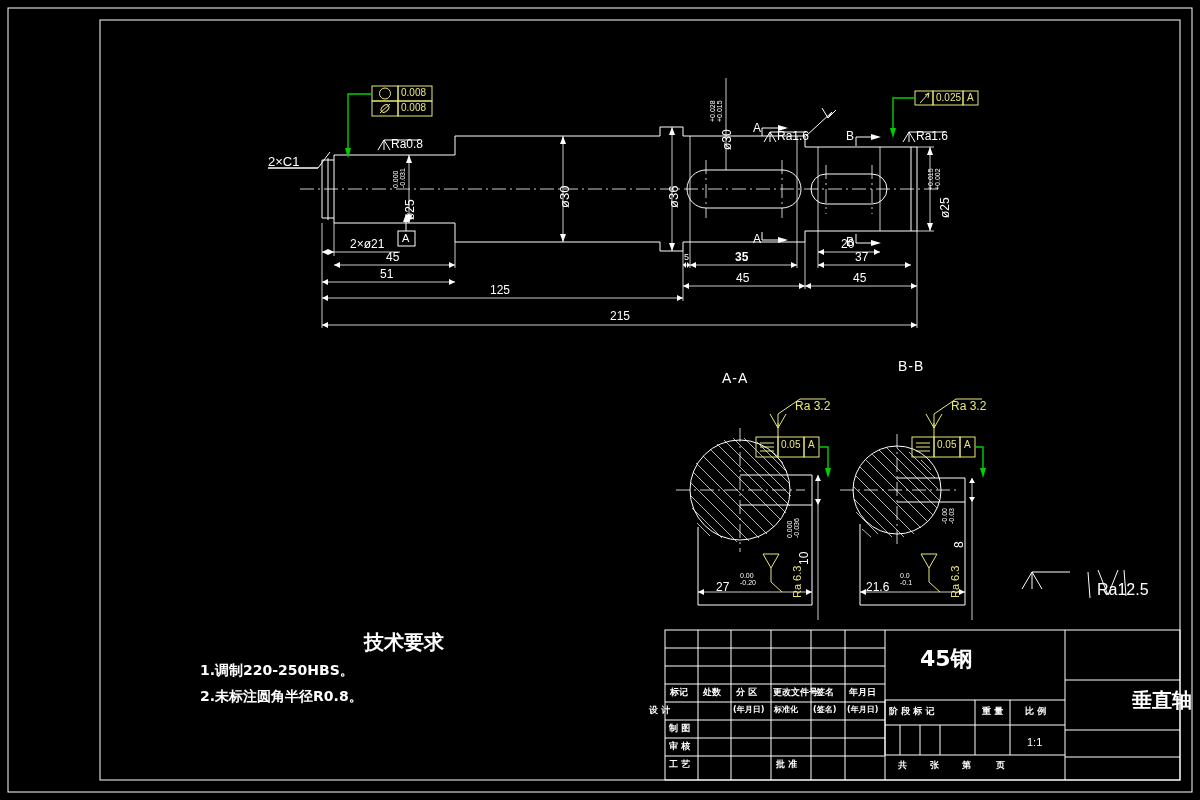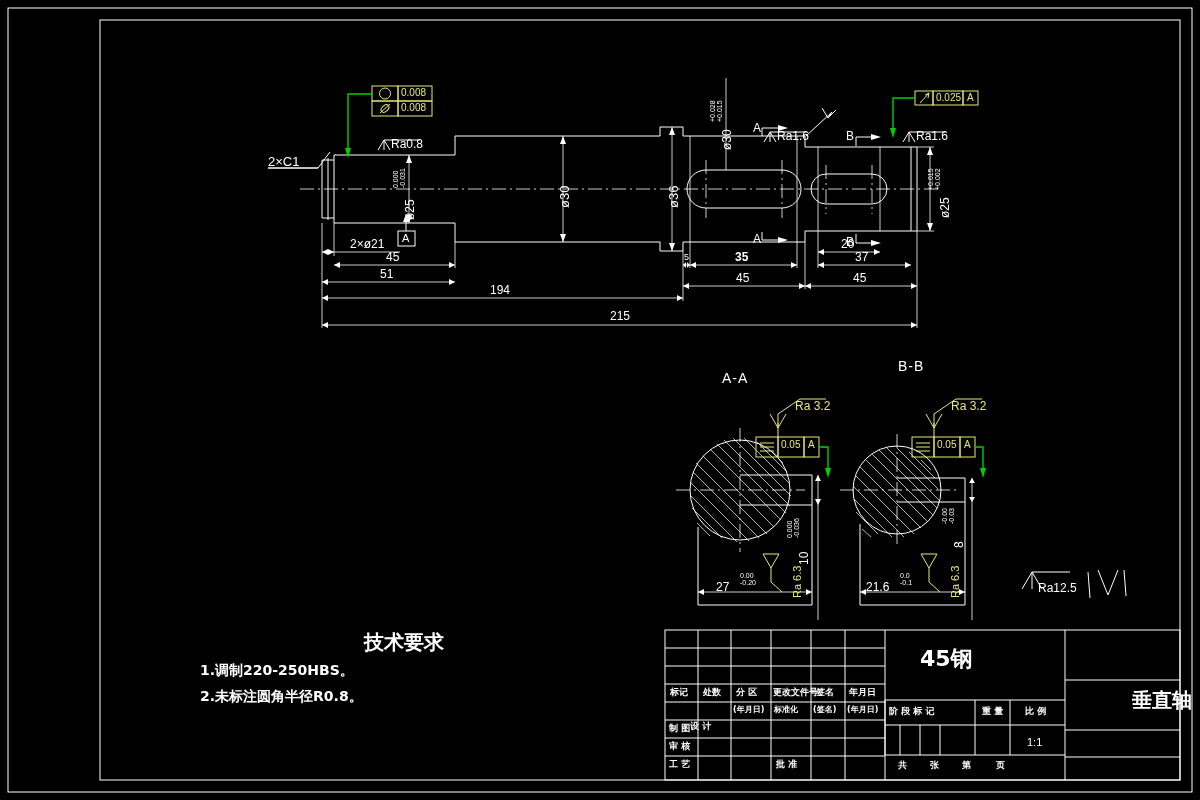--- a/index.html
+++ b/index.html
@@ -439,21 +439,21 @@
   <div class="txt rot90" style="left:721px; top:150px; font-size:12px;">ø30</div>
   <div class="tolstack rot90" style="left:709px; top:122px;"><span>+0.028</span><br><span>+0.015</span></div>
 
   <div class="txt rot90" style="left:939px; top:218px; font-size:12px;">ø25</div>
   <div class="tolstack rot90" style="left:927px; top:190px;"><span>+0.015</span><br><span>+0.002</span></div>
 
   <div class="txt dim" style="left:350px; top:238px;">2×ø21</div>
 
   <div class="txt dim" style="left:386px; top:251px;">45</div>
   <div class="txt dim" style="left:380px; top:268px;">51</div>
-  <div class="txt dim" style="left:490px; top:284px;">194</div>
+  <div class="txt dim" style="left:490px; top:284px;">125</div>
   <div class="txt dim" style="left:610px; top:310px;">215</div>
   <div class="txt dimsm" style="left:684px; top:253px;">5</div>
   <div class="txt dim" style="left:735px; top:251px;font-weight:bold;">35</div>
   <div class="txt dim" style="left:736px; top:272px;">45</div>
   <div class="txt dim" style="left:841px; top:238px;">20</div>
   <div class="txt dim" style="left:855px; top:251px;">37</div>
   <div class="txt dim" style="left:853px; top:272px;">45</div>
 
   <div class="txt dim" style="left:753px; top:122px;">A</div>
   <div class="txt dim" style="left:753px; top:233px;">A</div>
@@ -473,34 +473,34 @@
   <div class="txt" style="left:898px; top:359px; font-size:14px; letter-spacing:1px;">B-B</div>
   <div class="txt ytxt" style="left:951px; top:400px; font-size:12px;">Ra 3.2</div>
   <div class="txt ytxt" style="left:937px; top:440px; font-size:10px;">0.05</div>
   <div class="txt ytxt" style="left:964px; top:440px; font-size:10px;">A</div>
   <div class="txt ytxt rot90" style="left:950px; top:598px; font-size:11px;">Ra 6.3</div>
   <div class="txt dim" style="left:866px; top:581px;">21.6</div>
   <div class="tolstack" style="left:900px; top:572px;"><span>0.0</span><br><span>-0.1</span></div>
   <div class="txt rot90" style="left:953px; top:548px; font-size:12px;">8</div>
   <div class="tolstack rot90" style="left:941px; top:524px;"><span>-0.00</span><br><span>-0.03</span></div>
 
-  <div class="txt" style="left:1038px; top:582px; font-size:12px;">Ra12.5</div>
+  <div class="txt" style="left:1097px; top:582px; font-size:16px;">Ra12.5</div>
 
   <div class="txt cn" style="left:364px; top:632px; font-size:20px;">技术要求</div>
   <div class="txt cn" style="left:200px; top:663px; font-size:14px;">1.调制220-250HBS。</div>
   <div class="txt cn" style="left:200px; top:689px; font-size:14px;">2.未标注圆角半径R0.8。</div>
 
   <div class="txt cn" style="left:670px; top:688px; font-size:9px;">标记</div>
   <div class="txt cn" style="left:703px; top:688px; font-size:9px;">处数</div>
   <div class="txt cn" style="left:736px; top:688px; font-size:9px;">分 区</div>
   <div class="txt cn" style="left:773px; top:688px; font-size:9px;">更改文件号</div>
   <div class="txt cn" style="left:816px; top:688px; font-size:9px;">签名</div>
   <div class="txt cn" style="left:849px; top:688px; font-size:9px;">年月日</div>
 
-  <div class="txt cn" style="left:690px; top:706px; font-size:9px;margin-top:16px;">设 计</div>
+  <div class="txt cn" style="left:649px; top:706px; font-size:9px;">设 计</div>
   <div class="txt cn" style="left:733px; top:706px; font-size:8px;">(年月日)</div>
   <div class="txt cn" style="left:774px; top:706px; font-size:8px;">标准化</div>
   <div class="txt cn" style="left:813px; top:706px; font-size:8px;">(签名)</div>
   <div class="txt cn" style="left:847px; top:706px; font-size:8px;">(年月日)</div>
 
   <div class="txt cn" style="left:669px; top:724px; font-size:9px;">制 图</div>
   <div class="txt cn" style="left:669px; top:742px; font-size:9px;">审 核</div>
   <div class="txt cn" style="left:669px; top:760px; font-size:9px;">工 艺</div>
   <div class="txt cn" style="left:776px; top:760px; font-size:9px;">批 准</div>
 

